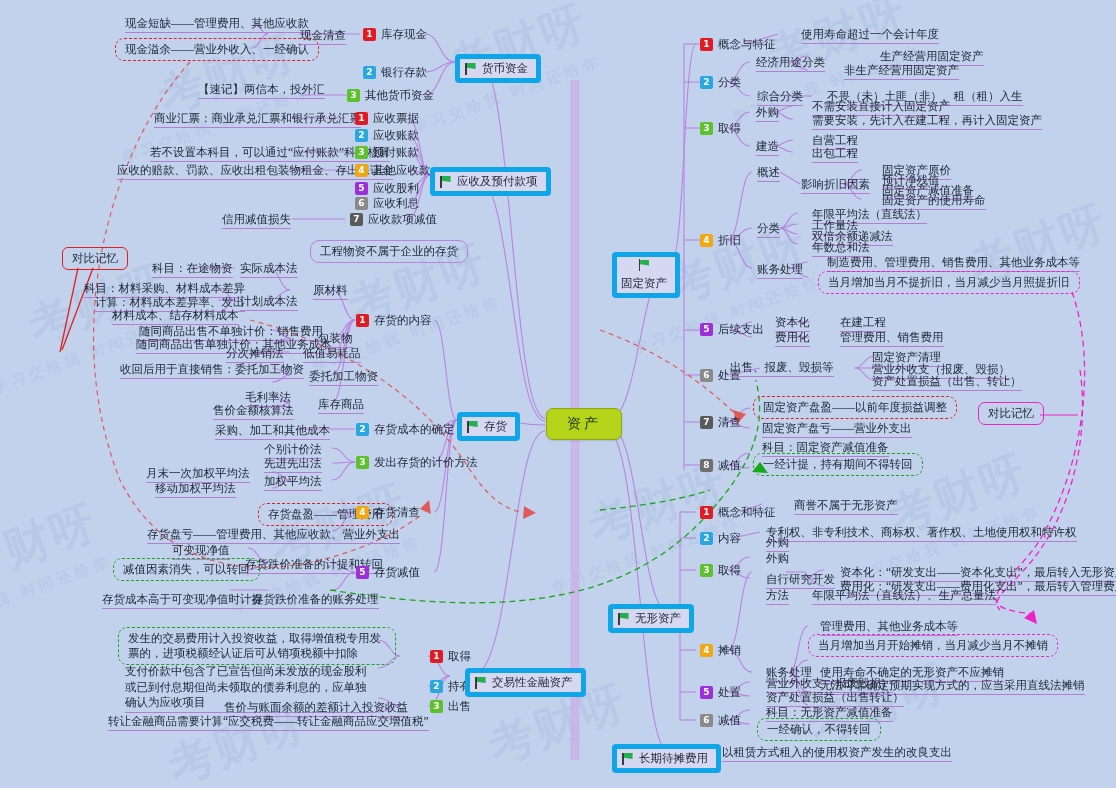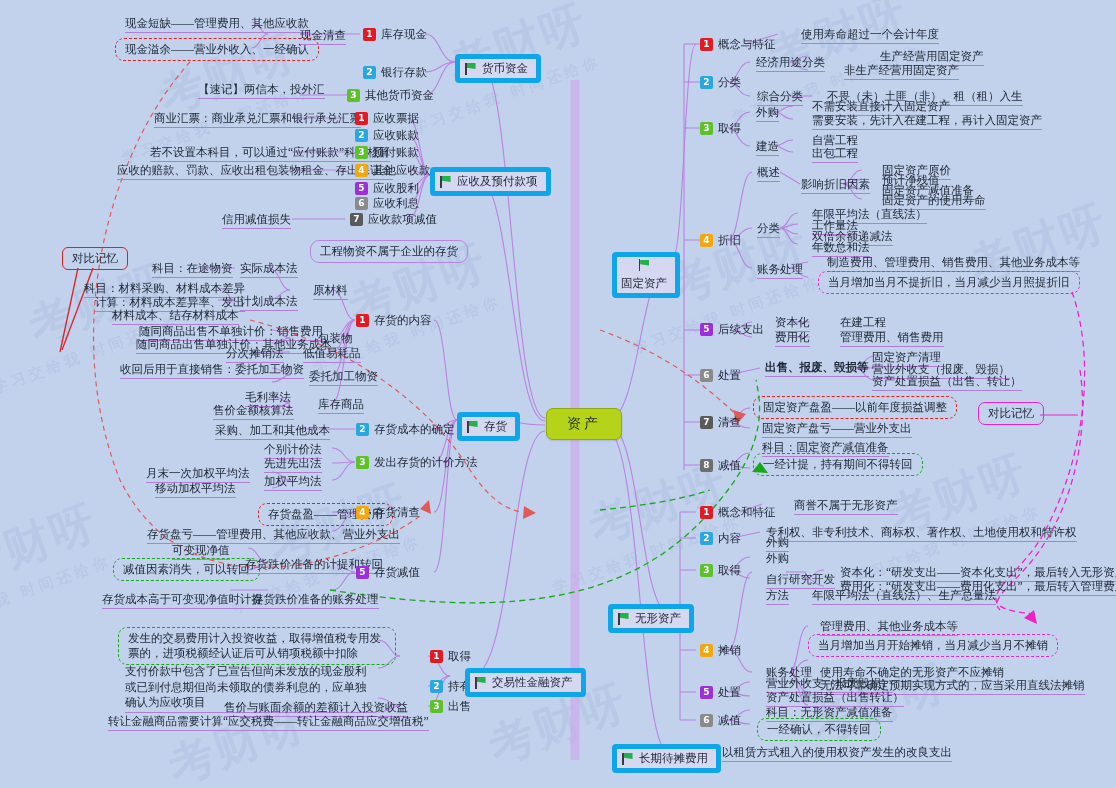--- a/index.html
+++ b/index.html
@@ -526,21 +526,21 @@
   </div>
   <div class="node" style="left:775px;top:315px;"><span class="u">资本化</span></div>
   <div class="node" style="left:840px;top:315px;"><span class="u">在建工程</span></div>
   <div class="node" style="left:775px;top:330px;"><span class="u">费用化</span></div>
   <div class="node" style="left:840px;top:330px;"><span class="u">管理费用、销售费用</span></div>
 
   <div class="numrow" style="left:700px;top:368px;">
     <span class="badge" style="background: rgb(138, 138, 138);">6</span>
     <span>处置</span>
   </div>
-  <div class="node" style="left:765px;top:360px;font-weight:bold;"><span class="u">出售、报废、毁损等</span></div>
+  <div class="node" style="left:730px;top:360px;"><span class="u">出售、报废、毁损等</span></div>
   <div class="node" style="left:872px;top:350px;"><span class="u">固定资产清理</span></div>
   <div class="node" style="left:872px;top:362px;"><span class="u">营业外收支（报废、毁损）</span></div>
   <div class="node" style="left:872px;top:374px;"><span class="u">资产处置损益（出售、转让）</span></div>
 
   <div class="numrow" style="left:700px;top:415px;">
     <span class="badge" style="background: rgb(90, 90, 90);">7</span>
     <span>清查</span>
   </div>
   <div class="box red-dash" style="left:753px;top:396px;"><span>固定资产盘盈——以前年度损益调整</span></div>
   <div class="node" style="left:762px;top:421px;"><span class="u">固定资产盘亏——营业外支出</span></div>

